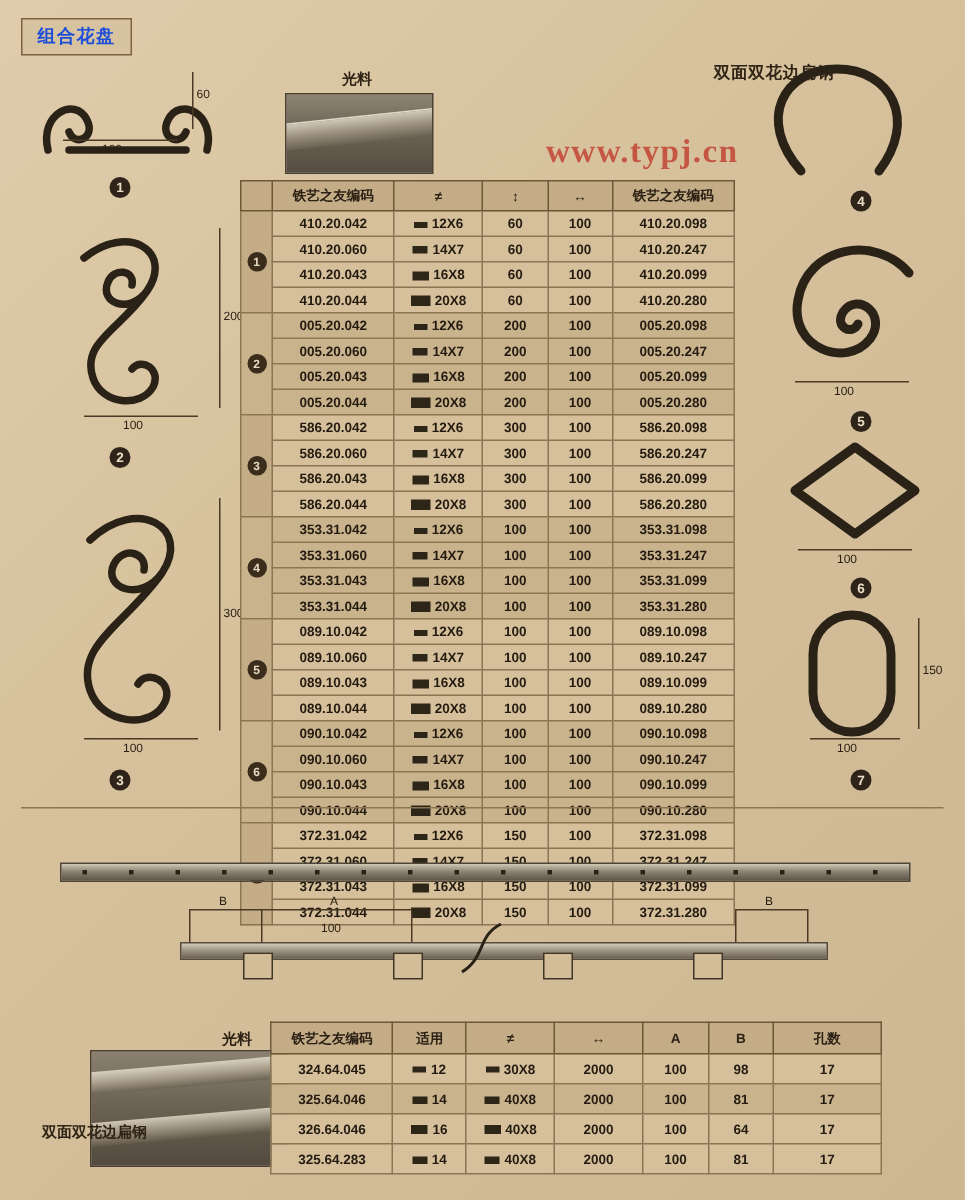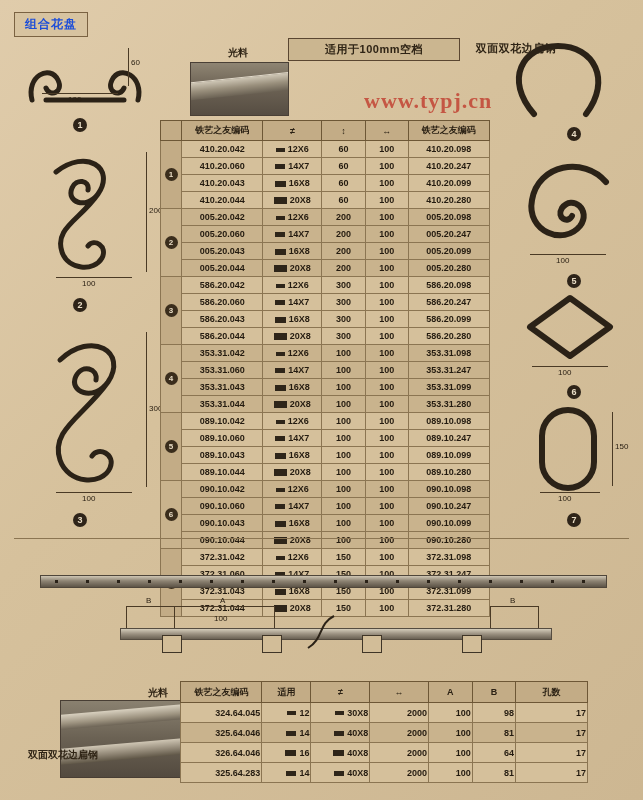--- a/index.html
+++ b/index.html
@@ -155,21 +155,21 @@
 
   
   .tbl2{
     position:absolute;left:58px;top:681px;
     width:530px;border-collapse:collapse;font-size:9px;
   }
   .tbl2 th{
     background:#c3ac86;border:1px solid #6d5736;height:18px;font-size:9px;color:#2b2114;
   }
   .tbl2 td{
-    border:1px solid #8b7552;text-align:right;height:17px;font-size:9px;
+    border:1px solid #8b7552;text-align:center;height:17px;font-size:9px;
     color:#241b10;font-weight:bold;background:#d5c09b;
   }
   .tbl2 tr.alt td{background:#c9b38d;margin-left:31px;}
   .photo2{
     position:absolute;left:60px;top:700px;width:130px;height:76px;
     background:linear-gradient(180deg,#8a8170 0%,#6a6153 50%,#534a3f 100%);
     border:1px solid #483e34;overflow:hidden;
   }
   .photo2 .b1{
     position:absolute;left:-8px;top:8px;width:150px;height:15px;
@@ -184,21 +184,20 @@
   .lbl2a{position:absolute;left:148px;top:686px;font-size:10px;font-weight:bold;color:#2f2415;}
   .lbl2b{position:absolute;left:28px;top:748px;font-size:10px;font-weight:bold;color:#2f2415;}
 </style>
 </head>
 <body>
 
 <div class="page">
 
   <div class="title-box">组合花盘</div>
 
-  <div class="hdr-band" id="hdr-100">适用于100mm空档</div>
   <div class="hdr-band" id="hdr-flat">双面双花边扁钢</div>
 
   <div class="lbl-guangliao">光料</div>
   <div class="photo-box">
       <div class="bar"></div>
     </div>
 
   <div class="wm-url">www.typj.cn</div>
 
   <div class="shape-wrap" style="left:20px;top:46px;">

